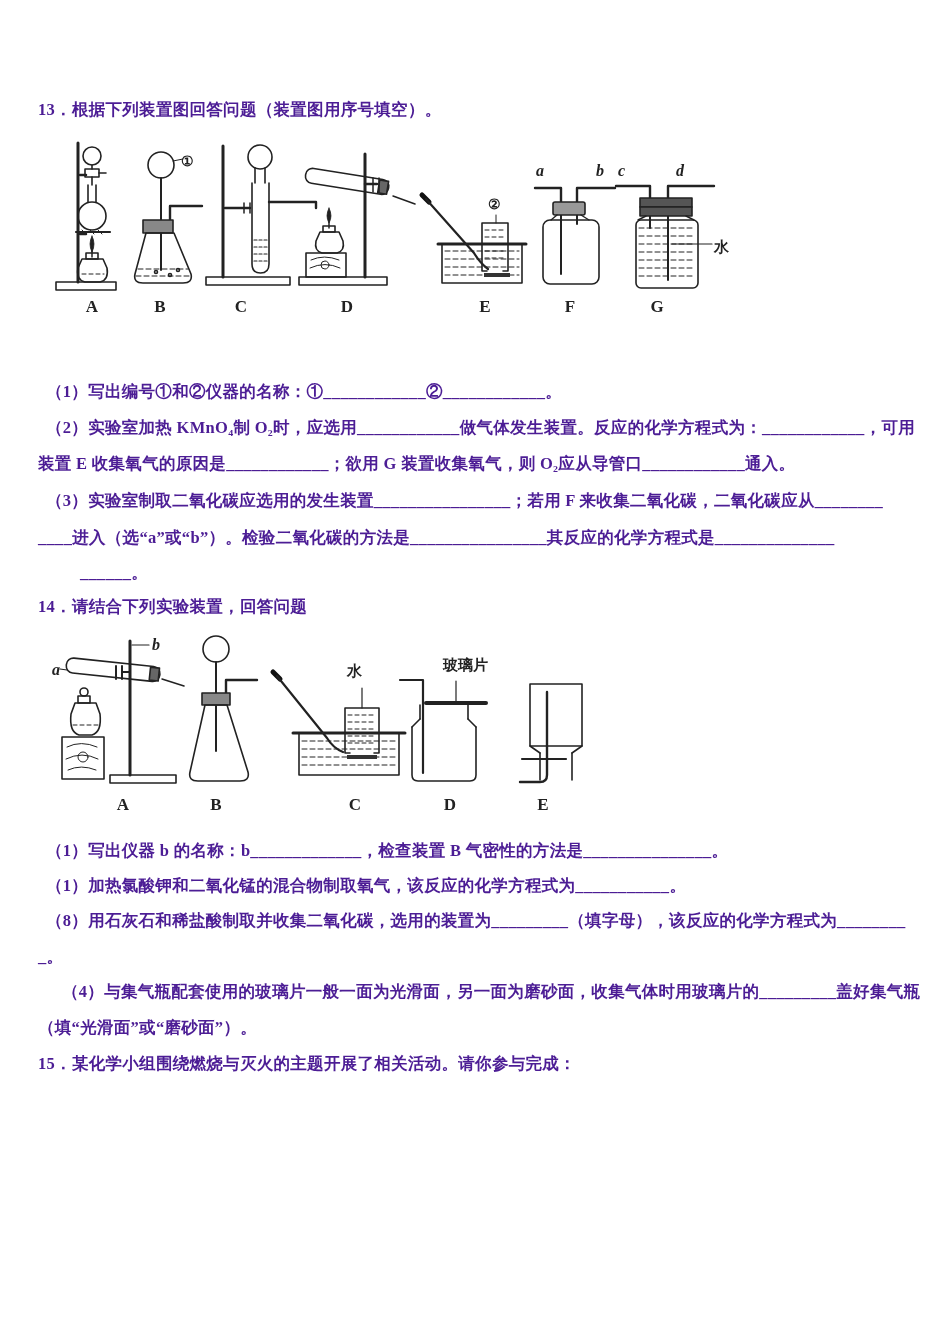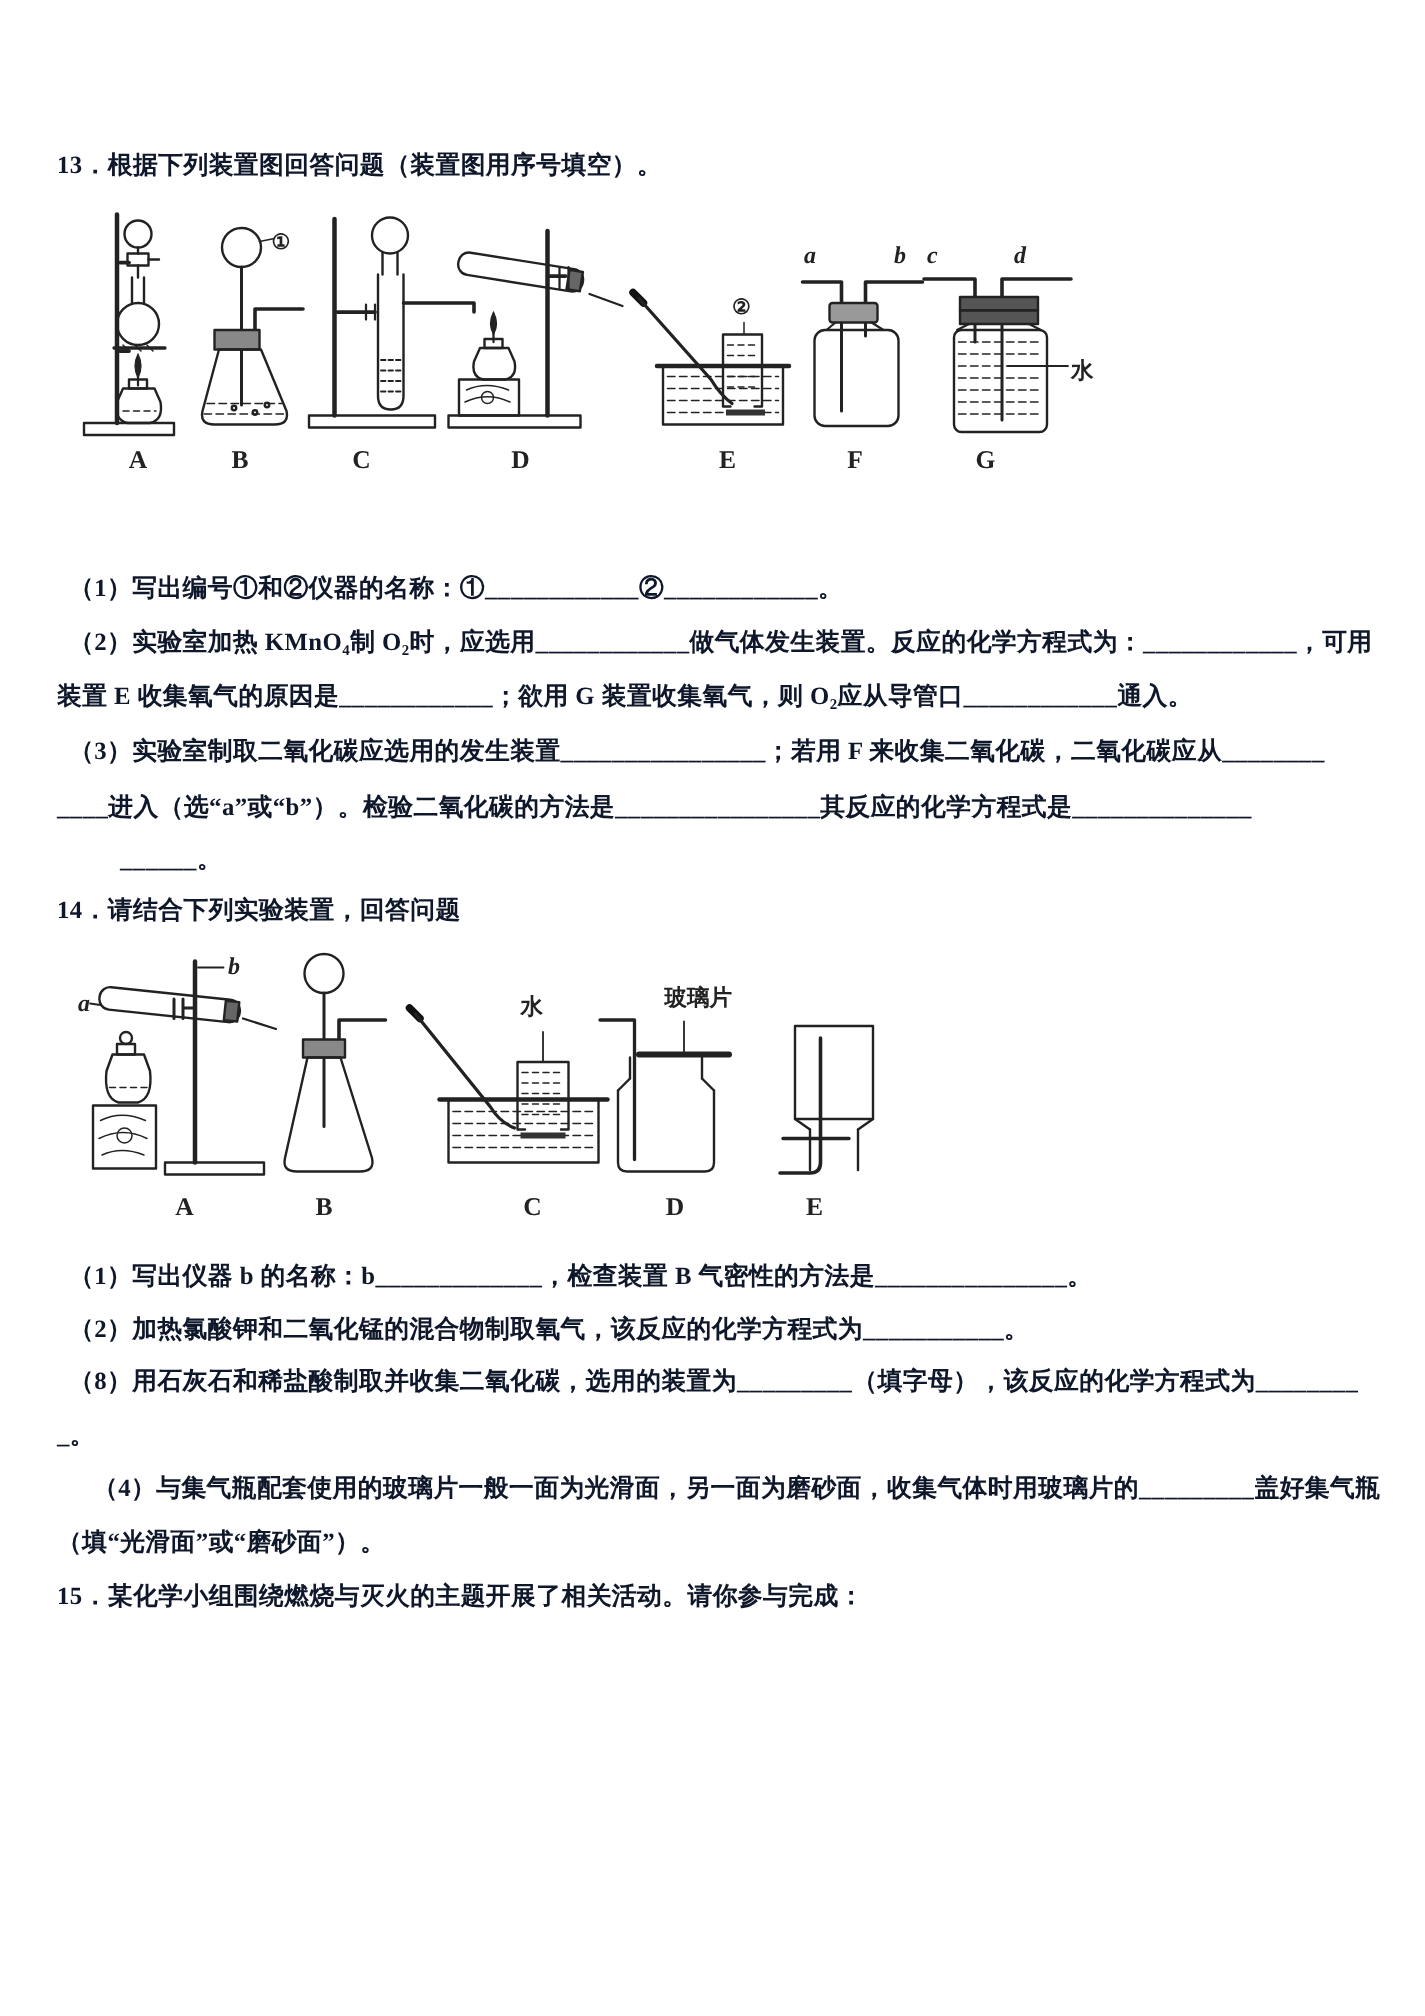--- a/index.html
+++ b/index.html
@@ -3,21 +3,21 @@
 <meta charset="utf-8">
 <style>
   html,body{margin:0;padding:0;}
   body{
     width:950px;height:1344px;position:relative;
     background:#ffffff;overflow:hidden;
     font-family:"Liberation Serif",serif;color:#1b1b1b;
   }
   .t{
     position:absolute;white-space:nowrap;
-    font-weight:700;font-size:16.5px;letter-spacing:.3px;color:#0f172a;
+    font-weight:700;font-size:16.5px;letter-spacing:.3px;color:#4c1d95;
   }
   .lab{
     position:absolute;font-weight:700;font-size:17px;color:#222;
     transform:translateX(-50%);white-space:nowrap;
   }
   .ann{
     position:absolute;font-weight:700;font-size:15px;color:#222;white-space:nowrap;
   }
   .ann.it{font-style:italic;font-size:16px;}
   .ann.circ{font-size:14px;}
@@ -159,21 +159,21 @@
 <span class="lab" style="left:92px;top:297px;">A</span>
 <span class="lab" style="left:160px;top:297px;">B</span>
 <span class="lab" style="left:241px;top:297px;">C</span>
 <span class="lab" style="left:347px;top:297px;">D</span>
 <span class="lab" style="left:485px;top:297px;">E</span>
 <span class="lab" style="left:570px;top:297px;">F</span>
 <span class="lab" style="left:657px;top:297px;">G</span>
 
 <div class="t" style="left:38px;top:596px;">14．请结合下列实验装置，回答问题</div>
 <div class="t" style="left:46px;top:840px;">（1）写出仪器 b 的名称：b_____________，检查装置 B 气密性的方法是_______________。</div>
-<div class="t" style="left:46px;top:875px;">（2）加热氯酸钾和二氧化锰的混合物制取氧气，该反应的化学方程式为___________。</div>
+<div class="t" style="left:46px;top:875px;">（1）加热氯酸钾和二氧化锰的混合物制取氧气，该反应的化学方程式为___________。</div>
 <div class="t" style="left:46px;top:910px;">（8）用石灰石和稀盐酸制取并收集二氧化碳，选用的装置为_________（填字母），该反应的化学方程式为________</div>
 <div class="t" style="left:38px;top:946px;">_。</div>
 <div class="t" style="left:46px;top:981px;margin-left:16px;">（4）与集气瓶配套使用的玻璃片一般一面为光滑面，另一面为磨砂面，收集气体时用玻璃片的_________盖好集气瓶</div>
 <div class="t" style="left:38px;top:1017px;">（填“光滑面”或“磨砂面”）。</div>
 <div class="t" style="left:38px;top:1053px;">15．某化学小组围绕燃烧与灭火的主题开展了相关活动。请你参与完成：</div>
 
 <svg style="left:50px;top:635px;" width="140" height="152" viewBox="0 0 140 152">
   <g class="sk">
     <line x1="80" y1="6" x2="80" y2="140" stroke-width="3"></line>
     <rect x="60" y="140" width="66" height="8"></rect>

